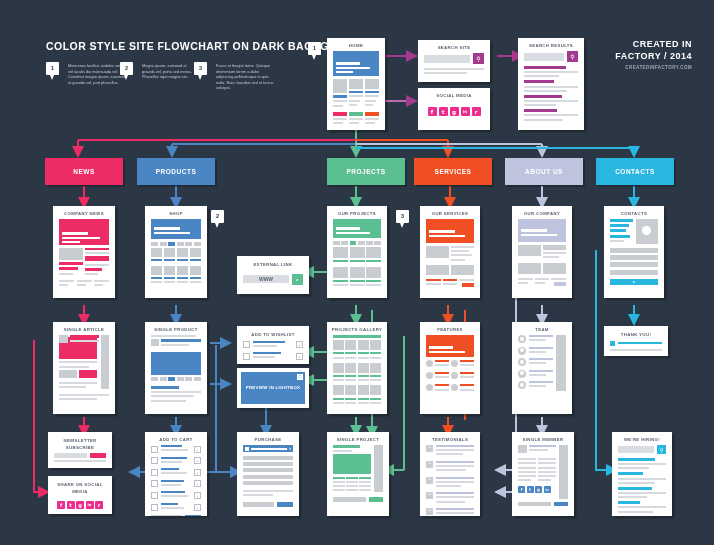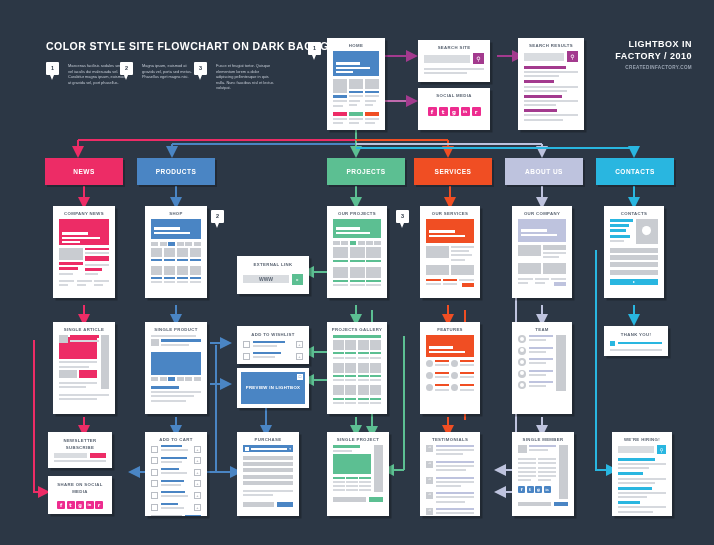--- a/index.html
+++ b/index.html
@@ -218,22 +218,22 @@
       <path d="M516,492 L500,492" stroke="#bec3de" marker-end="url(#ah-lav)"></path>
 
       <path d="M634,186 L634,203" stroke="#29b6e0" marker-end="url(#ah-cyan)"></path>
       <path d="M634,305 L634,320" stroke="#29b6e0" marker-end="url(#ah-cyan)"></path>
       <path d="M596,250 L596,470 L612,470" stroke="#29b6e0" marker-end="url(#ah-cyan)"></path>
     </g>
   </svg>
 
   <div class="title">COLOR STYLE SITE FLOWCHART ON DARK BACKGROUND</div>
   <div class="credit">
-    <div class="c1">LIGHTBOX IN</div>
-    <div class="c1">FACTORY / 2010</div>
+    <div class="c1">CREATED IN</div>
+    <div class="c1">FACTORY / 2014</div>
     <div class="c2">CREATEDINFACTORY.COM</div>
   </div>
 
   <div class="legend-item" style="left:46px;top:62px;">
     <div class="pin">
         <span>1</span>
       </div>
     <div class="legend-text">Maecenas facilisis sodales sem, vel iaculis dui malesuada vel. Curabitur magna ipsum, euismod at gravida vel, port phasellus.</div>
   </div>
   <div class="legend-item" style="left:120px;top:62px;">

